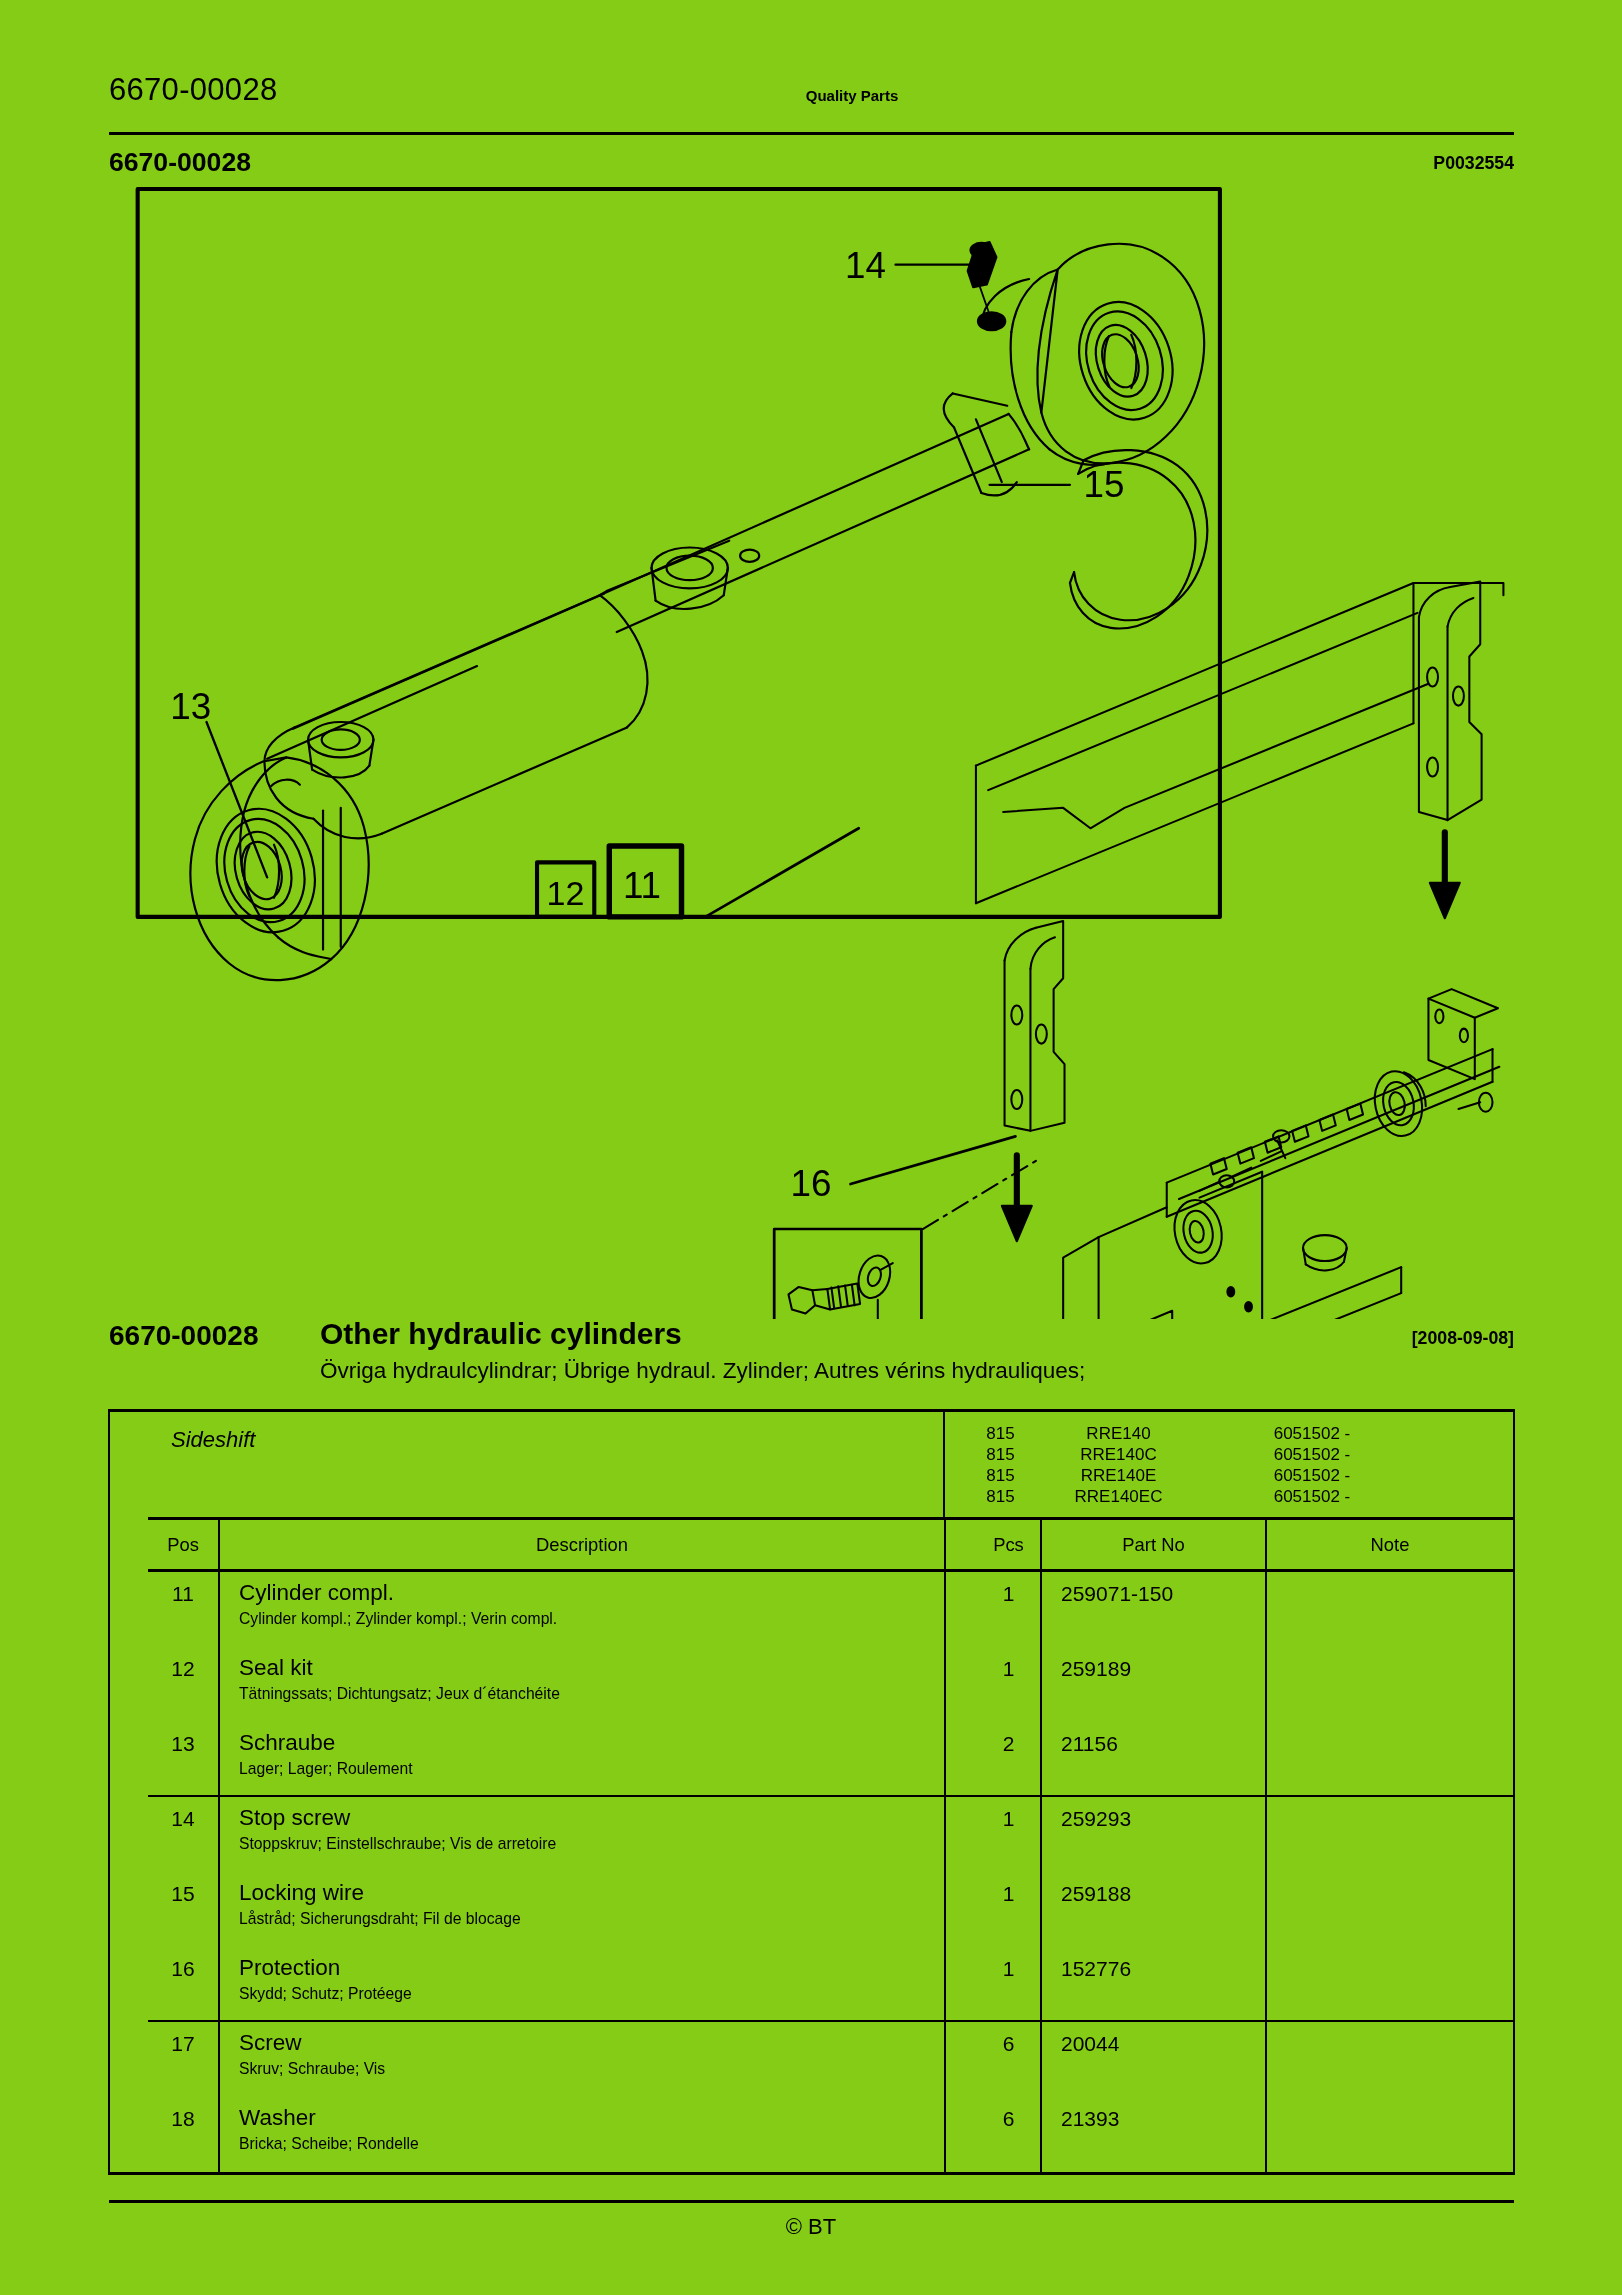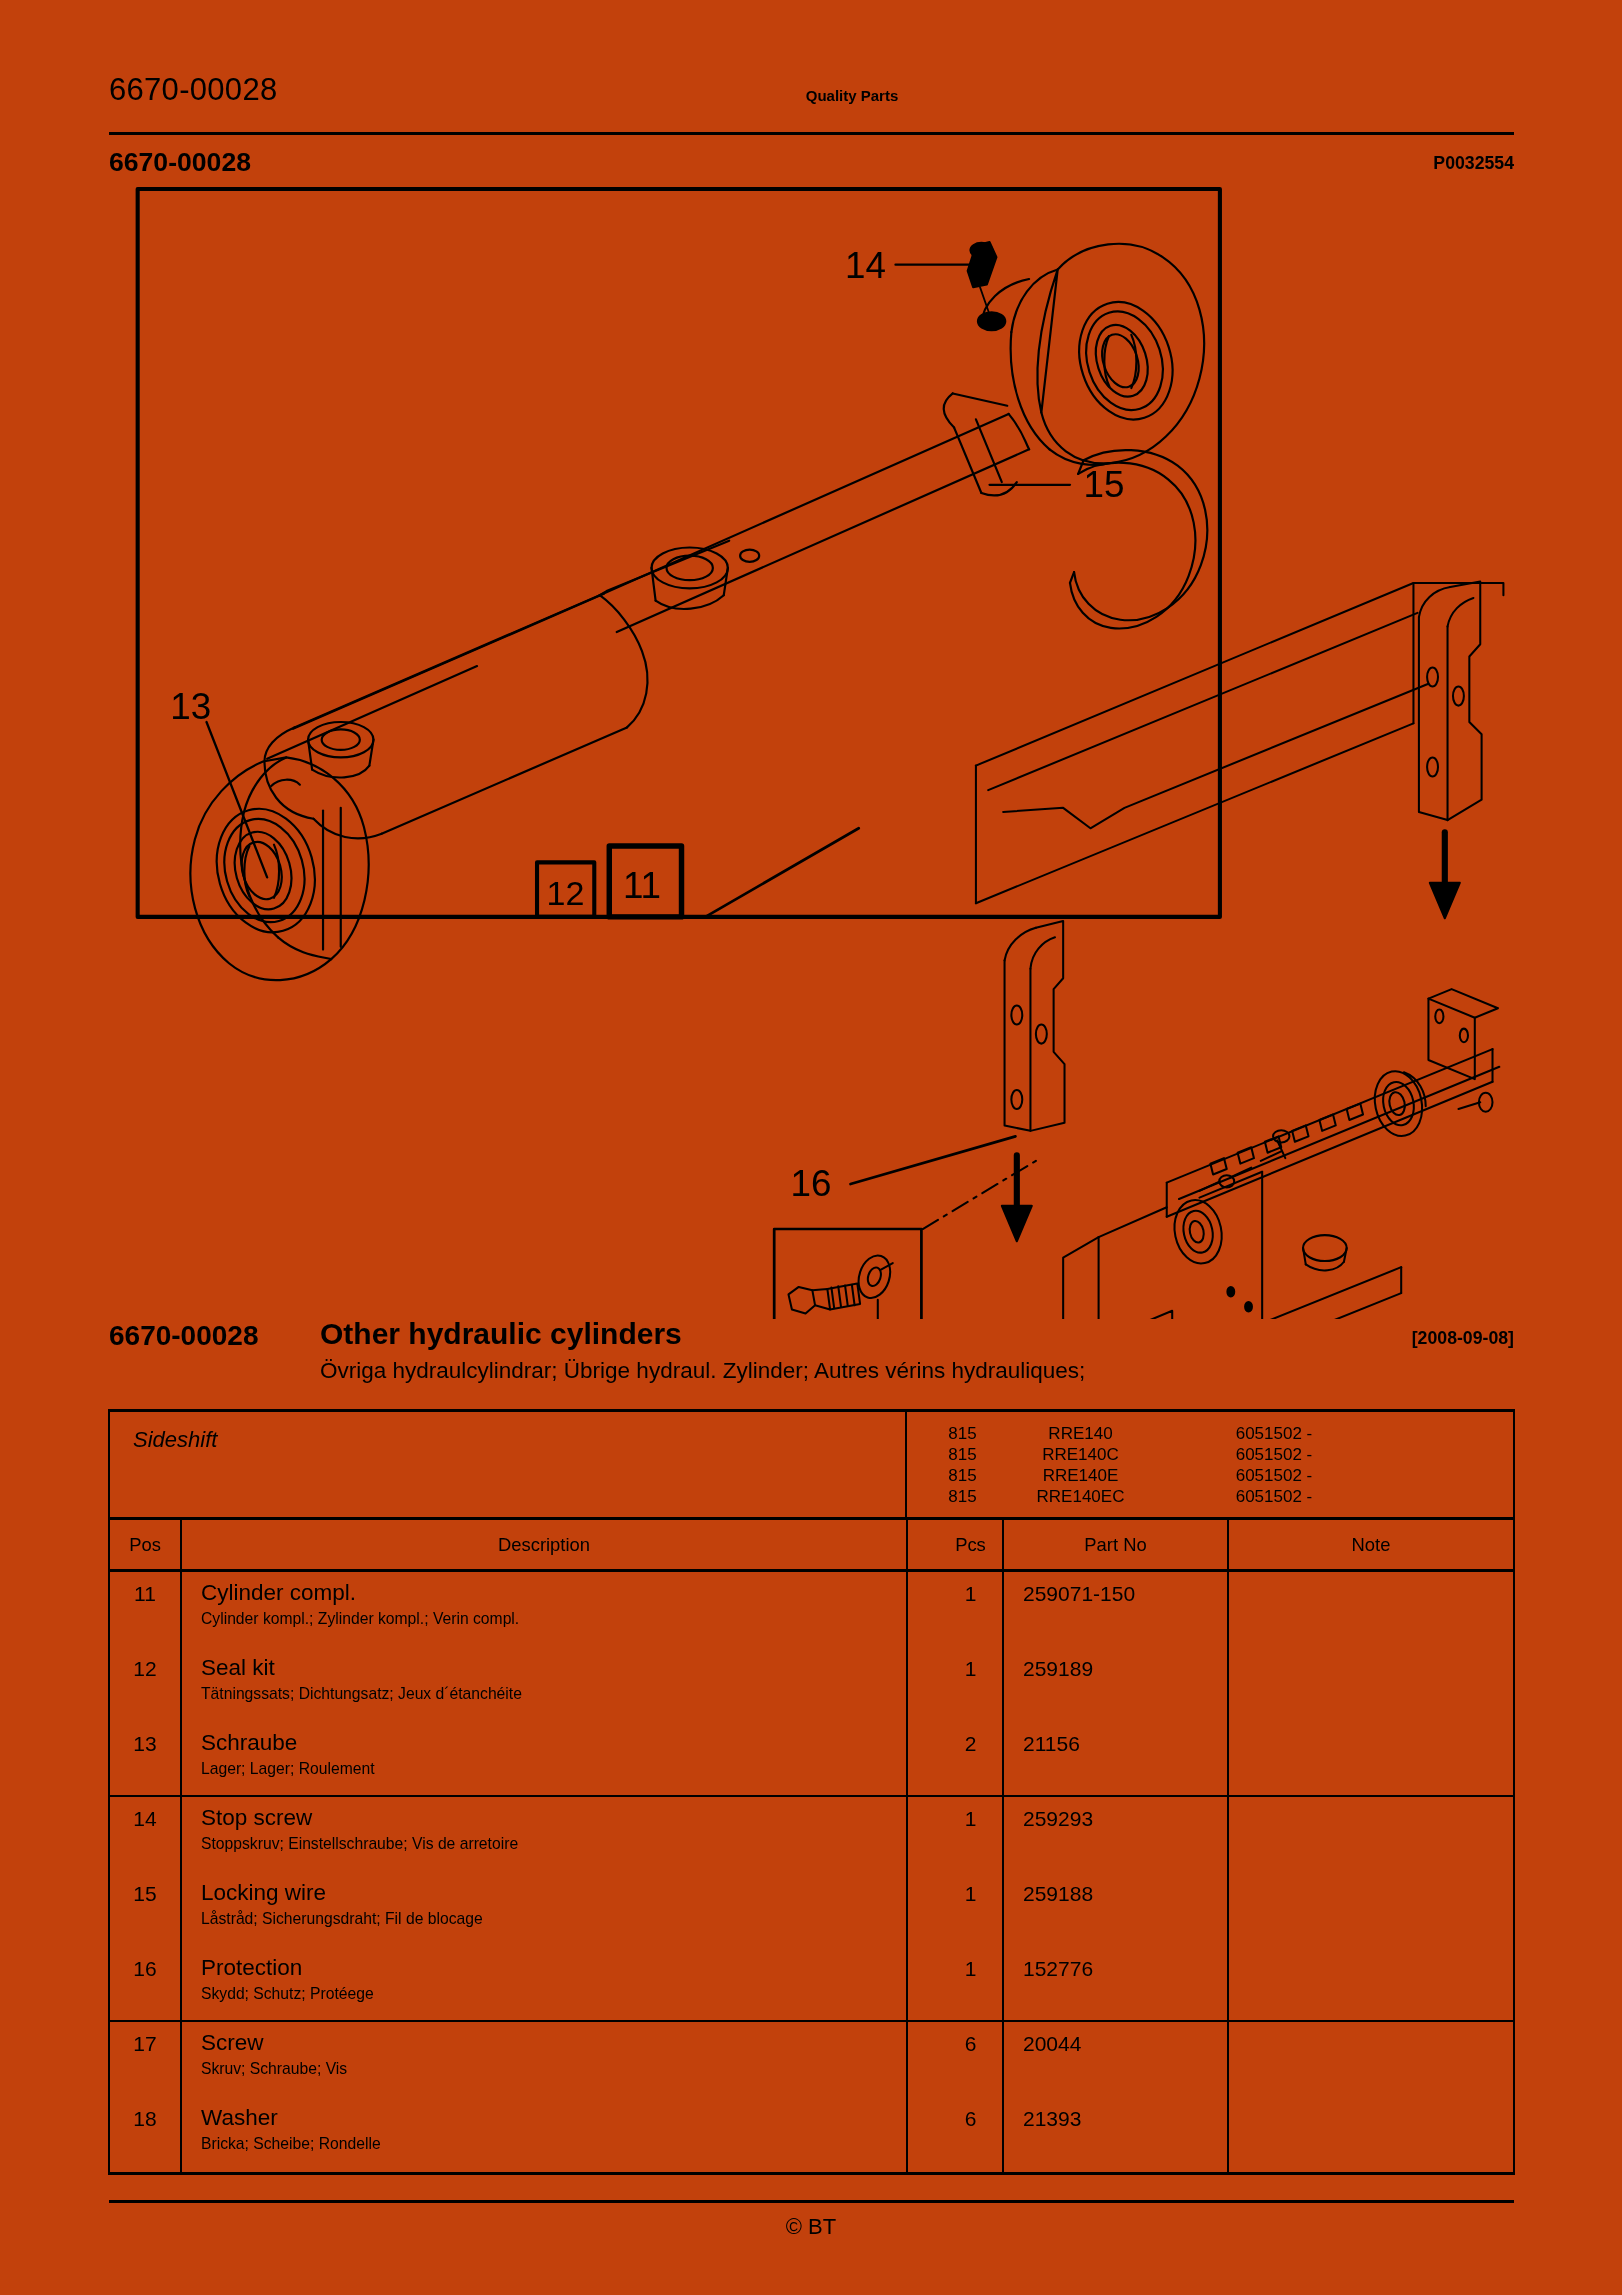--- a/index.html
+++ b/index.html
@@ -8,21 +8,21 @@
     background: #ffffff;
   }
   body {
     font-family: "Liberation Sans", sans-serif;
     color: #000000;
   }
   #page {
     position: relative;
     width: 1622px;
     height: 2295px;
-    background: #c2410c;
+    background: #84cc16;
     overflow: hidden;
   }
 
   
   .hdr-left {
     position: absolute;
     left: 109px;
     top: 72px;
     font-size: 31px;
     letter-spacing: 0.3px;
@@ -103,20 +103,21 @@
   #parts {
     position: absolute;
     left: 108px;
     top: 1409px;
     width: 1407px;
     border-top: 3.4px solid #000;
     border-left: 2px solid #000;
     border-right: 2px solid #000;
     border-bottom: 3.4px solid #000;
     box-sizing: border-box;
+    padding-left: 38px;
   }
   .model-band {
     display: flex;
     height: 108px;
     border-bottom: 3.4px solid #000;
     box-sizing: border-box;
   }
   .model-name {
     width: 797px;
     box-sizing: border-box;

